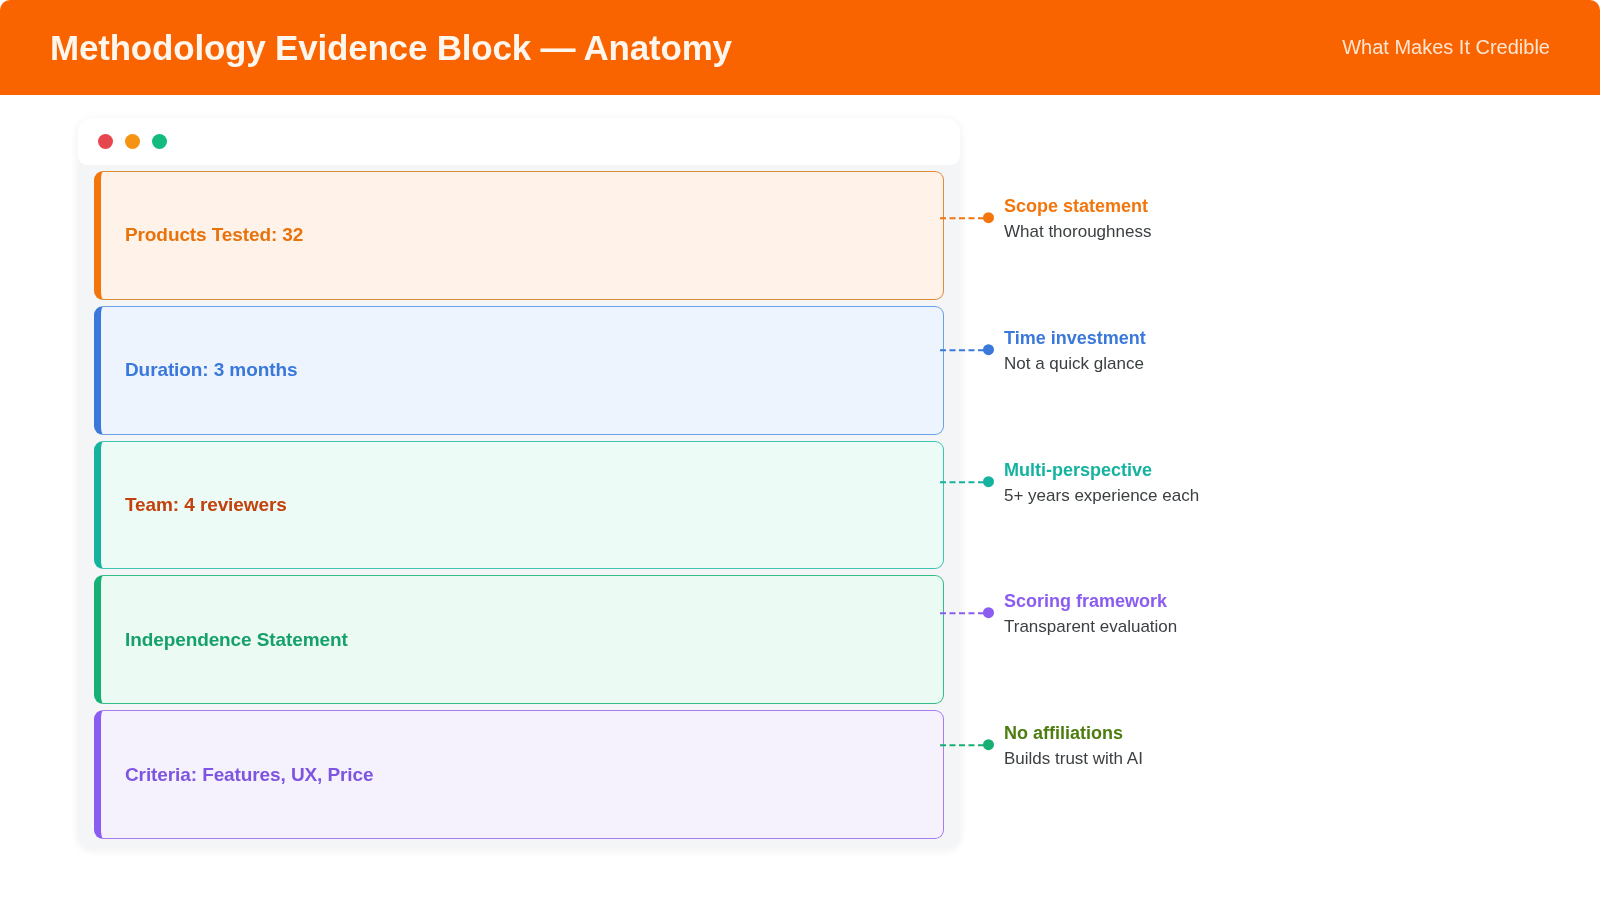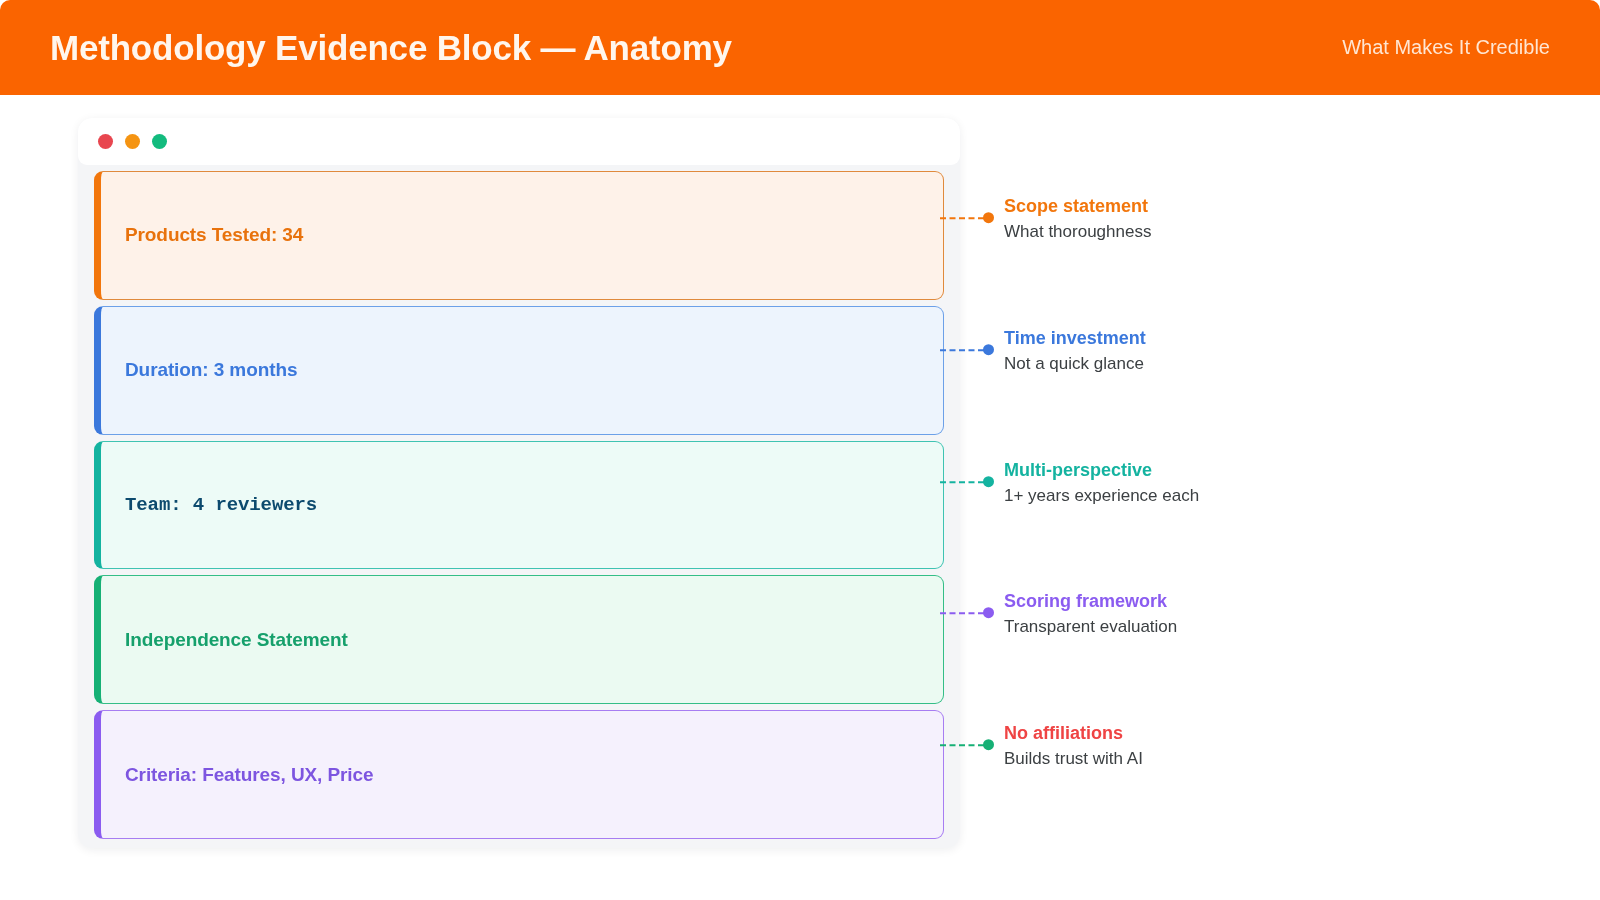--- a/index.html
+++ b/index.html
@@ -142,27 +142,27 @@
   <div class="mockup">
 
     <div class="mockup-titlebar">
       <span class="dot dot-red" style="background: rgb(232, 70, 79);"></span>
       <span class="dot dot-amber" style="background: rgb(245, 148, 18);"></span>
       <span class="dot dot-green" style="background: rgb(19, 187, 126);"></span>
     </div>
 
     <div class="mockup-body">
       <div class="row" style="background: rgb(254, 242, 233); border-width: 1.5px 1.5px 1.5px 7px; border-style: solid; border-color: rgb(224, 138, 60) rgb(224, 138, 60) rgb(224, 138, 60) rgb(242, 118, 12); border-image: initial;">
-        <span class="row-label" style="color: rgb(232, 114, 12);">Products Tested: 34</span>
+        <span class="row-label" style="color: rgb(232, 114, 12);">Products Tested: 32</span>
       </div>
       <div class="row" style="background: rgb(237, 244, 253); border-width: 1.5px 1.5px 1.5px 7px; border-style: solid; border-color: rgb(108, 160, 232) rgb(108, 160, 232) rgb(108, 160, 232) rgb(59, 120, 220); border-image: initial;">
         <span class="row-label" style="color: rgb(59, 120, 220);">Duration: 3 months</span>
       </div>
       <div class="row" style="background: rgb(237, 251, 247); border-width: 1.5px 1.5px 1.5px 7px; border-style: solid; border-color: rgb(63, 195, 178) rgb(63, 195, 178) rgb(63, 195, 178) rgb(20, 179, 160); border-image: initial;">
-        <span class="row-label" style="color: #0c4a6e; font-family: Liberation Mono, monospace;">Team: 4 reviewers</span>
+        <span class="row-label" style="color: #c2410c;">Team: 4 reviewers</span>
       </div>
       <div class="row" style="background: rgb(235, 250, 242); border-width: 1.5px 1.5px 1.5px 7px; border-style: solid; border-color: rgb(52, 190, 135) rgb(52, 190, 135) rgb(52, 190, 135) rgb(22, 176, 117); border-image: initial;">
         <span class="row-label" style="color: rgb(22, 160, 108);">Independence Statement</span>
       </div>
       <div class="row" style="background: rgb(245, 241, 253); border-width: 1.5px 1.5px 1.5px 7px; border-style: solid; border-color: rgb(167, 125, 242) rgb(167, 125, 242) rgb(167, 125, 242) rgb(139, 92, 240); border-image: initial;">
         <span class="row-label" style="color: rgb(125, 85, 224);">Criteria: Features, UX, Price</span>
       </div>
     </div>
   </div>
 
@@ -184,36 +184,36 @@
         <span class="anno-title" style="color: rgb(59, 120, 220); display: block;">Time investment</span>
         <span class="anno-sub" style="display: block;">Not a quick glance</span>
       </span>
     </div>
 
     <div class="anno" style="color: rgb(20, 179, 160); top: 482px; transform: translateY(-50%);">
       <span class="anno-line"></span>
       <span class="anno-dot"></span>
       <span class="anno-text" style="display: block;">
         <span class="anno-title" style="color: rgb(20, 179, 160); display: block;">Multi-perspective</span>
-        <span class="anno-sub" style="display: block;">1+ years experience each</span>
+        <span class="anno-sub" style="display: block;">5+ years experience each</span>
       </span>
     </div>
 
     <div class="anno" style="color: rgb(139, 92, 240); top: 613px; transform: translateY(-50%);">
       <span class="anno-line"></span>
       <span class="anno-dot"></span>
       <span class="anno-text" style="display: block;">
         <span class="anno-title" style="color: rgb(139, 92, 240); display: block;">Scoring framework</span>
         <span class="anno-sub" style="display: block;">Transparent evaluation</span>
       </span>
     </div>
 
     <div class="anno" style="color: rgb(22, 176, 117); top: 745px; transform: translateY(-50%);">
       <span class="anno-line"></span>
       <span class="anno-dot"></span>
       <span class="anno-text" style="display: block;">
-        <span class="anno-title" style="color: #ef4444; display: block;">No affiliations</span>
+        <span class="anno-title" style="color: #4d7c0f; display: block;">No affiliations</span>
         <span class="anno-sub" style="display: block;">Builds trust with AI</span>
       </span>
     </div>
 
   </div>
 </div>
 
 </body></html>

